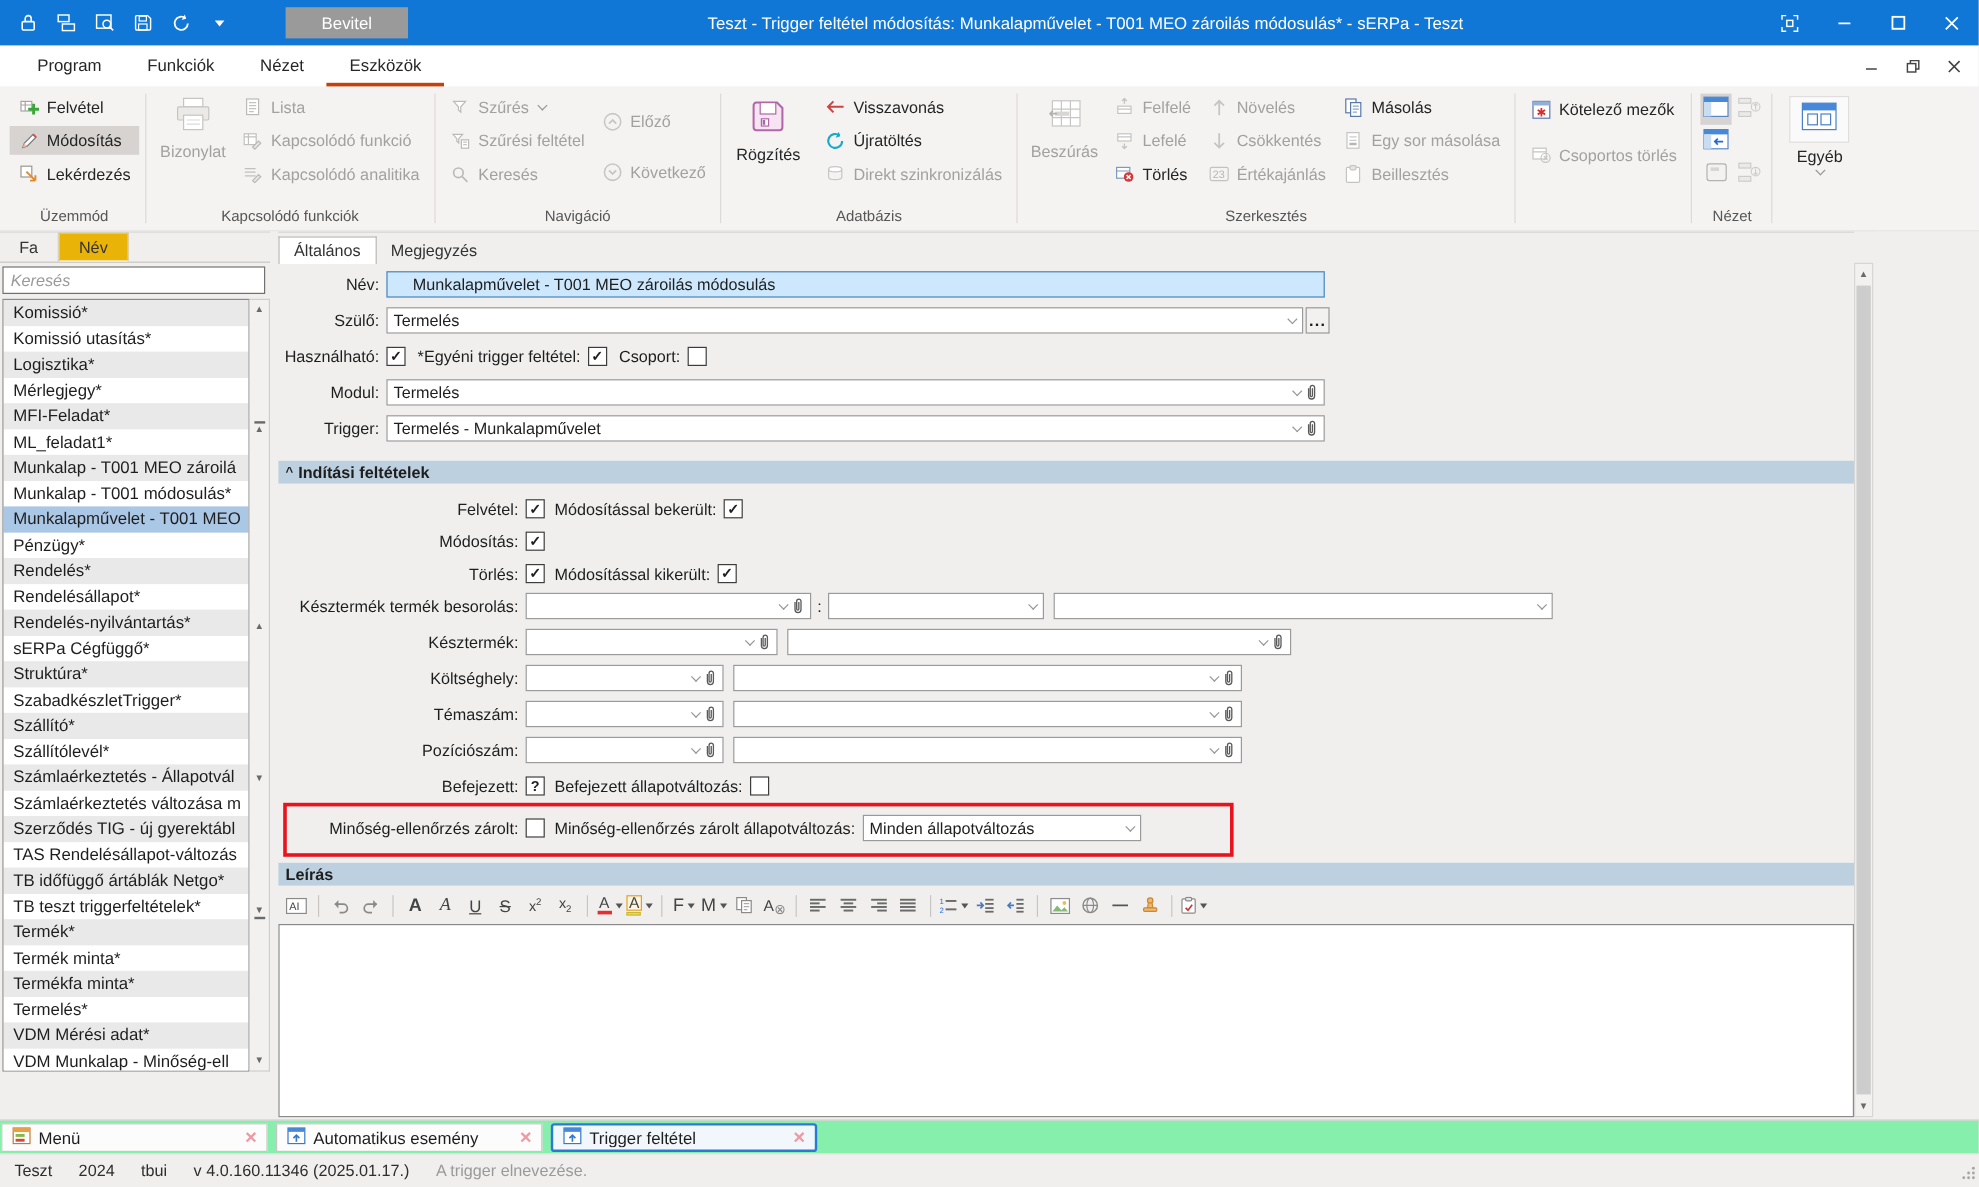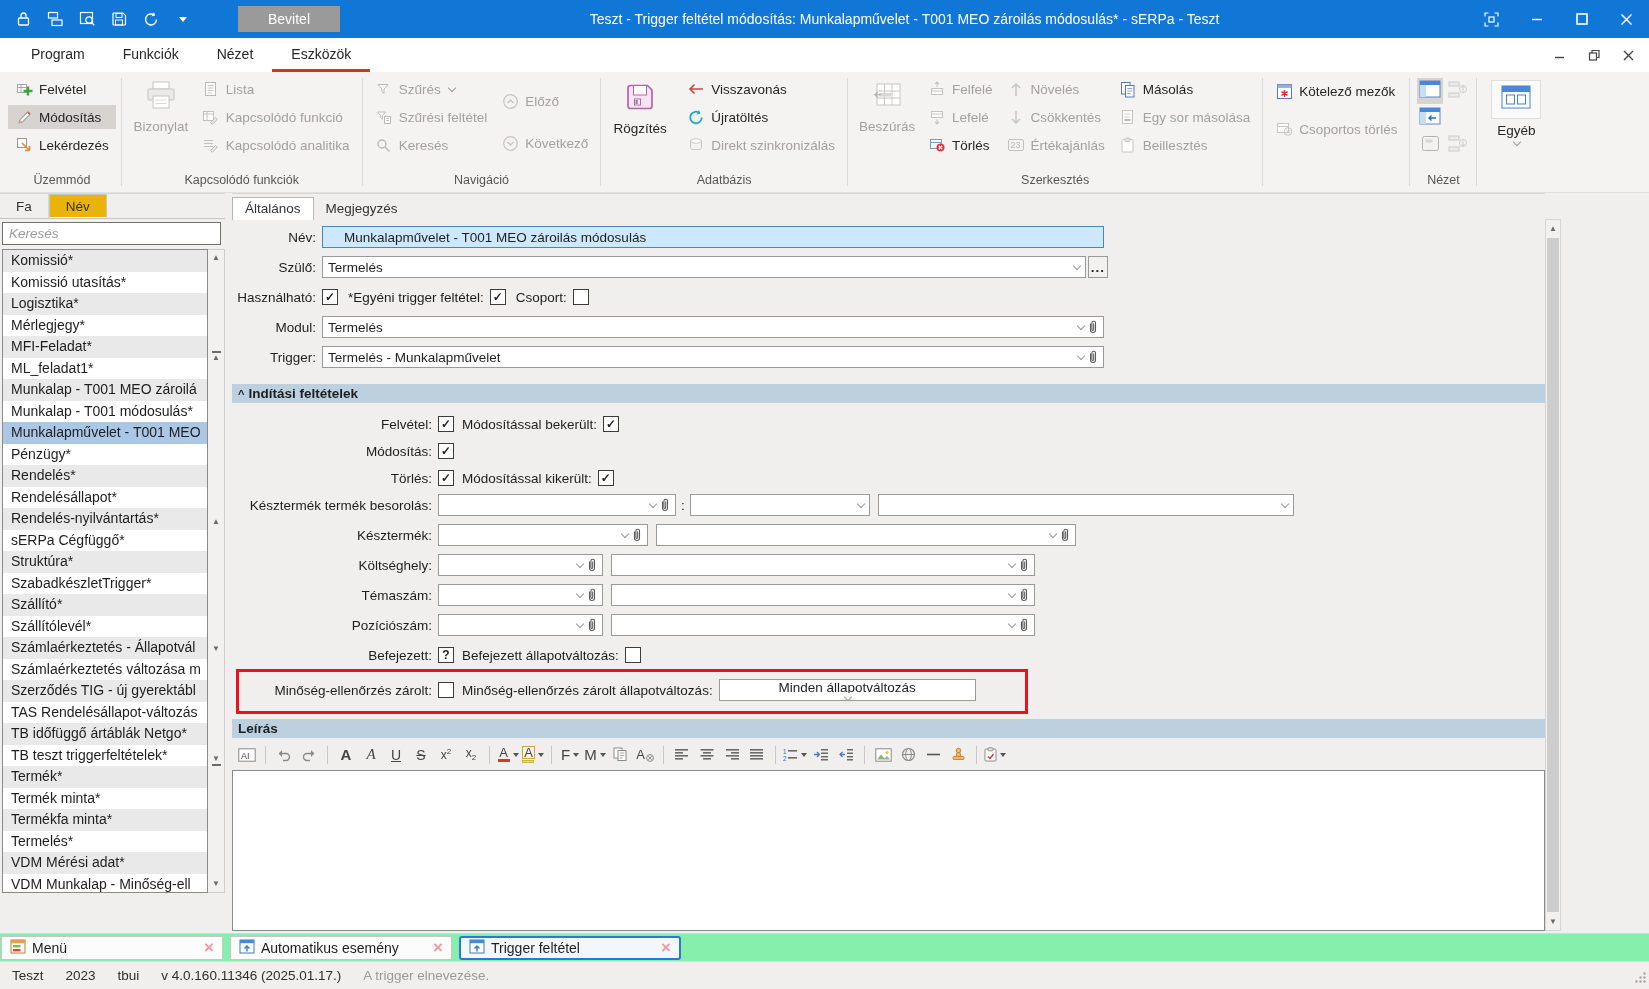--- a/index.html
+++ b/index.html
@@ -840,21 +840,21 @@
           <span class="cbx">?</span>
           <span class="flabel" style="margin-left:8px;">Befejezett állapotváltozás:</span>
           <span class="cbx"></span>
         </div>
 
         <div class="frow minoseg-row" style="margin-top:8px;">
           <div class="redbox"></div>
           <span class="flabel w200">Minőség-ellenőrzés zárolt:</span>
           <span class="cbx"></span>
           <span class="flabel" style="margin-left:8px;">Minőség-ellenőrzés zárolt állapotváltozás:</span>
-          <div class="combo" style="width:257px;flex-direction:column;">
+          <div class="combo" style="width:232px;">
             <span class="cval">Minden állapotváltozás</span>
             <span class="chev-s"></span>
           </div>
         </div>
 
         <div class="sect" style="margin-top:10px; margin-bottom:2px;">
           <span>Leírás</span>
         </div>
 
         <div class="etoolbar" id="editor-toolbar">
@@ -1070,21 +1070,21 @@
             <rect x="1" y="1" width="14" height="3.2" fill="#4888d8"></rect>
             <path d="M8 12.5 V7 M5.5 9.5 L8 7 l2.5 2.5" fill="none" stroke="#3878c8" stroke-width="1.4"></path>
           </svg></span>
         <span class="dlabel">Trigger feltétel</span>
         <span class="dclose">×</span>
       </div>
     </div>
 
   <div class="statusbar">
     <span class="sb-item">Teszt</span>
-    <span class="sb-item">2023</span>
+    <span class="sb-item">2024</span>
     <span class="sb-item">tbui</span>
     <span class="sb-item">v 4.0.160.11346 (2025.01.17.)</span>
     <span class="sb-item sb-hint">A trigger elnevezése.</span>
     <span class="grip"><svg width="14" height="14">
           <g fill="#a8a6a4">
             <circle cx="11.5" cy="3.5" r="1.2"></circle>
             <circle cx="7.5" cy="7.5" r="1.2"></circle>
             <circle cx="11.5" cy="7.5" r="1.2"></circle>
             <circle cx="3.5" cy="11.5" r="1.2"></circle>
             <circle cx="7.5" cy="11.5" r="1.2"></circle>

